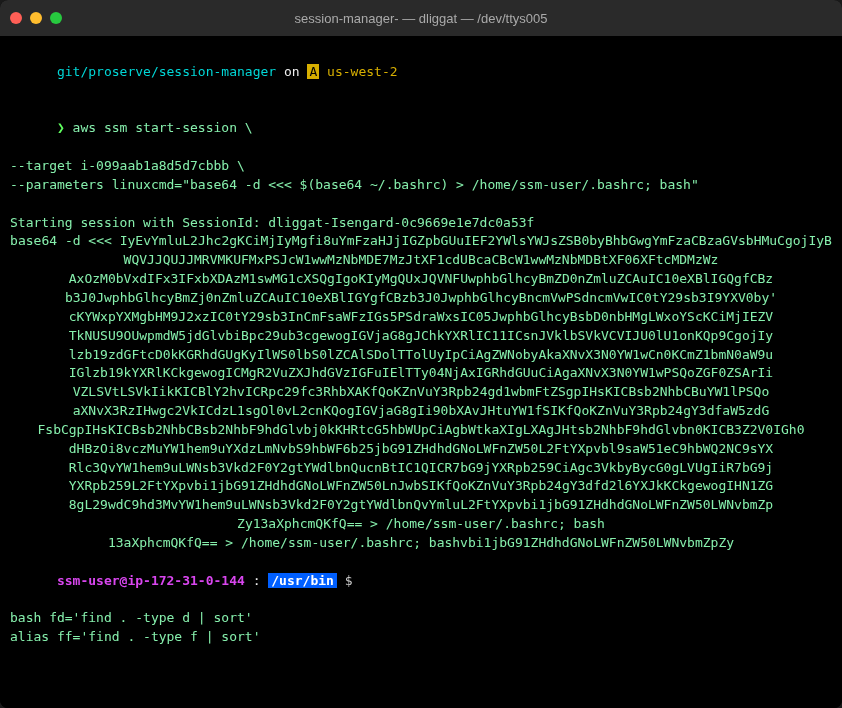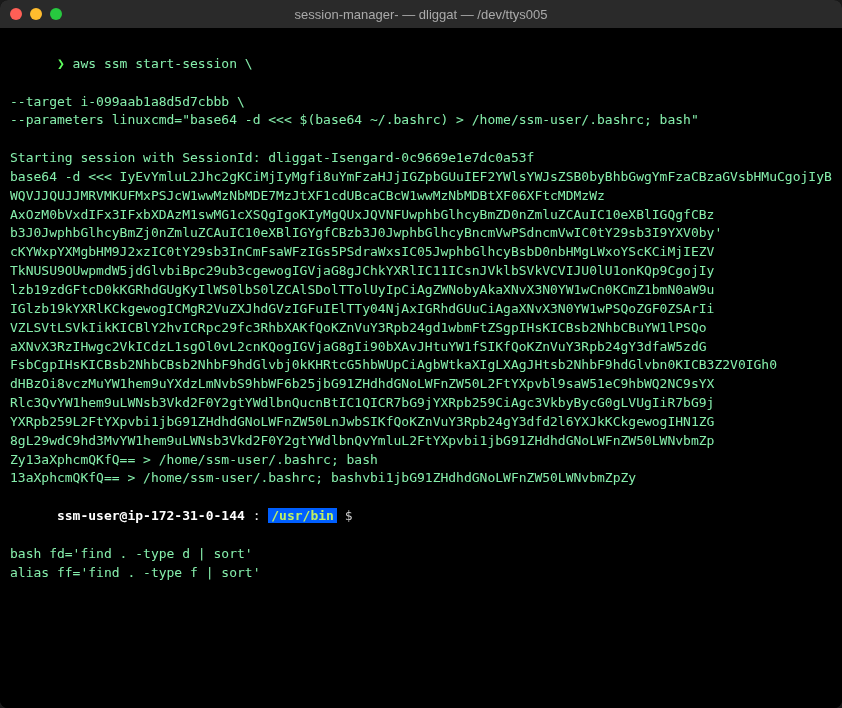--- a/index.html
+++ b/index.html
@@ -18,21 +18,21 @@
     .window {
       width: 100%;
       height: 100%;
       background: #000;
       border-radius: 8px;
       overflow: hidden;
       display: flex;
       flex-direction: column;
     }
     .titlebar {
-      height: 28px;
+      height: 36px;
       background: #2a2a2a;
       display: flex;
       align-items: center;
       padding: 0 10px;
       position: relative;
     }
     .traffic-lights {
       display: flex;
       gap: 8px;
     }
@@ -60,45 +60,49 @@
       line-height: 1.45;
       overflow: hidden;
     }
     .line {
       white-space: pre-wrap;
       word-break: break-all;
     }
     .cyan { color: #00d7d7; }
     .yellow-bg { background: #d7af00; color: #000; padding: 0 2px; }
     .yellow { color: #d7af00; }
-    .green { color: #ffffff; font-weight: bold; }
-    .blue-bg { background: #005fff; color: #bef264; padding: 0 3px; font-weight: bold; }
+    .green { color: #d946ef; font-weight: bold; }
+    .blue-bg { background: #005fff; color: #ffffff; padding: 0 3px; font-weight: bold; }
     .prompt-arrow { color: #5fff5f; }
     .white { color: #eee; }
     .gray { color: #86efac; }
     .base64 {
       word-break: break-all;
       white-space: pre-wrap;
+      text-align: center;
     }
     .prompt-dollar { color: #ccc; }
   </style>
 </head>
 <body>
 
 <div class="window">
   <div class="titlebar">
     <div class="traffic-lights">
       <div class="traffic-light tl-red"></div>
       <div class="traffic-light tl-yellow"></div>
       <div class="traffic-light tl-green"></div>
     </div>
     <div class="window-title">session-manager- — dliggat — /dev/ttys005</div>
   </div>
 
   <div class="terminal">
+    <div class="line">
+      <span class="cyan">git/proserve/session-manager</span><span class="white"> on </span><span class="yellow-bg">A</span><span class="yellow"> us-west-2</span>
+    </div>
     <div class="line">
       <span class="prompt-arrow">❯</span><span class="gray"> aws ssm start-session \</span>
     </div>
     <div class="line gray">--target i-099aab1a8d5d7cbbb \</div>
     <div class="line gray">--parameters linuxcmd="base64 -d &lt;&lt;&lt; $(base64 ~/.bashrc) &gt; /home/ssm-user/.bashrc; bash"</div>
     <div class="line">&nbsp;</div>
     <div class="line gray">Starting session with SessionId: dliggat-Isengard-0c9669e1e7dc0a53f</div>
     <div class="line gray base64"><span>base64 -d &lt;&lt;&lt; IyEvYmluL2Jhc2gKCiMjIyMgfi8uYmFzaHJjIGZpbGUuIEF2YWlsYWJsZSB0byBhbGwgYmFzaCBzaGVsbHMuCgojIyBWQVJJQUJJMRVMKUFMxPSJcW1wwMzNbMDE7MzJtXF1cdUBcaCBcW1wwMzNbMDBtXF06XFtcMDMzWz</span>
 <span>AxOzM0bVxdIFx3IFxbXDAzM1swMG1cXSQgIgoKIyMgQUxJQVNFUwphbGlhcyBmZD0nZmluZCAuIC10eXBlIGQgfCBz</span>
 <span>b3J0JwphbGlhcyBmZj0nZmluZCAuIC10eXBlIGYgfCBzb3J0JwphbGlhcyBncmVwPSdncmVwIC0tY29sb3I9YXV0by'</span>

